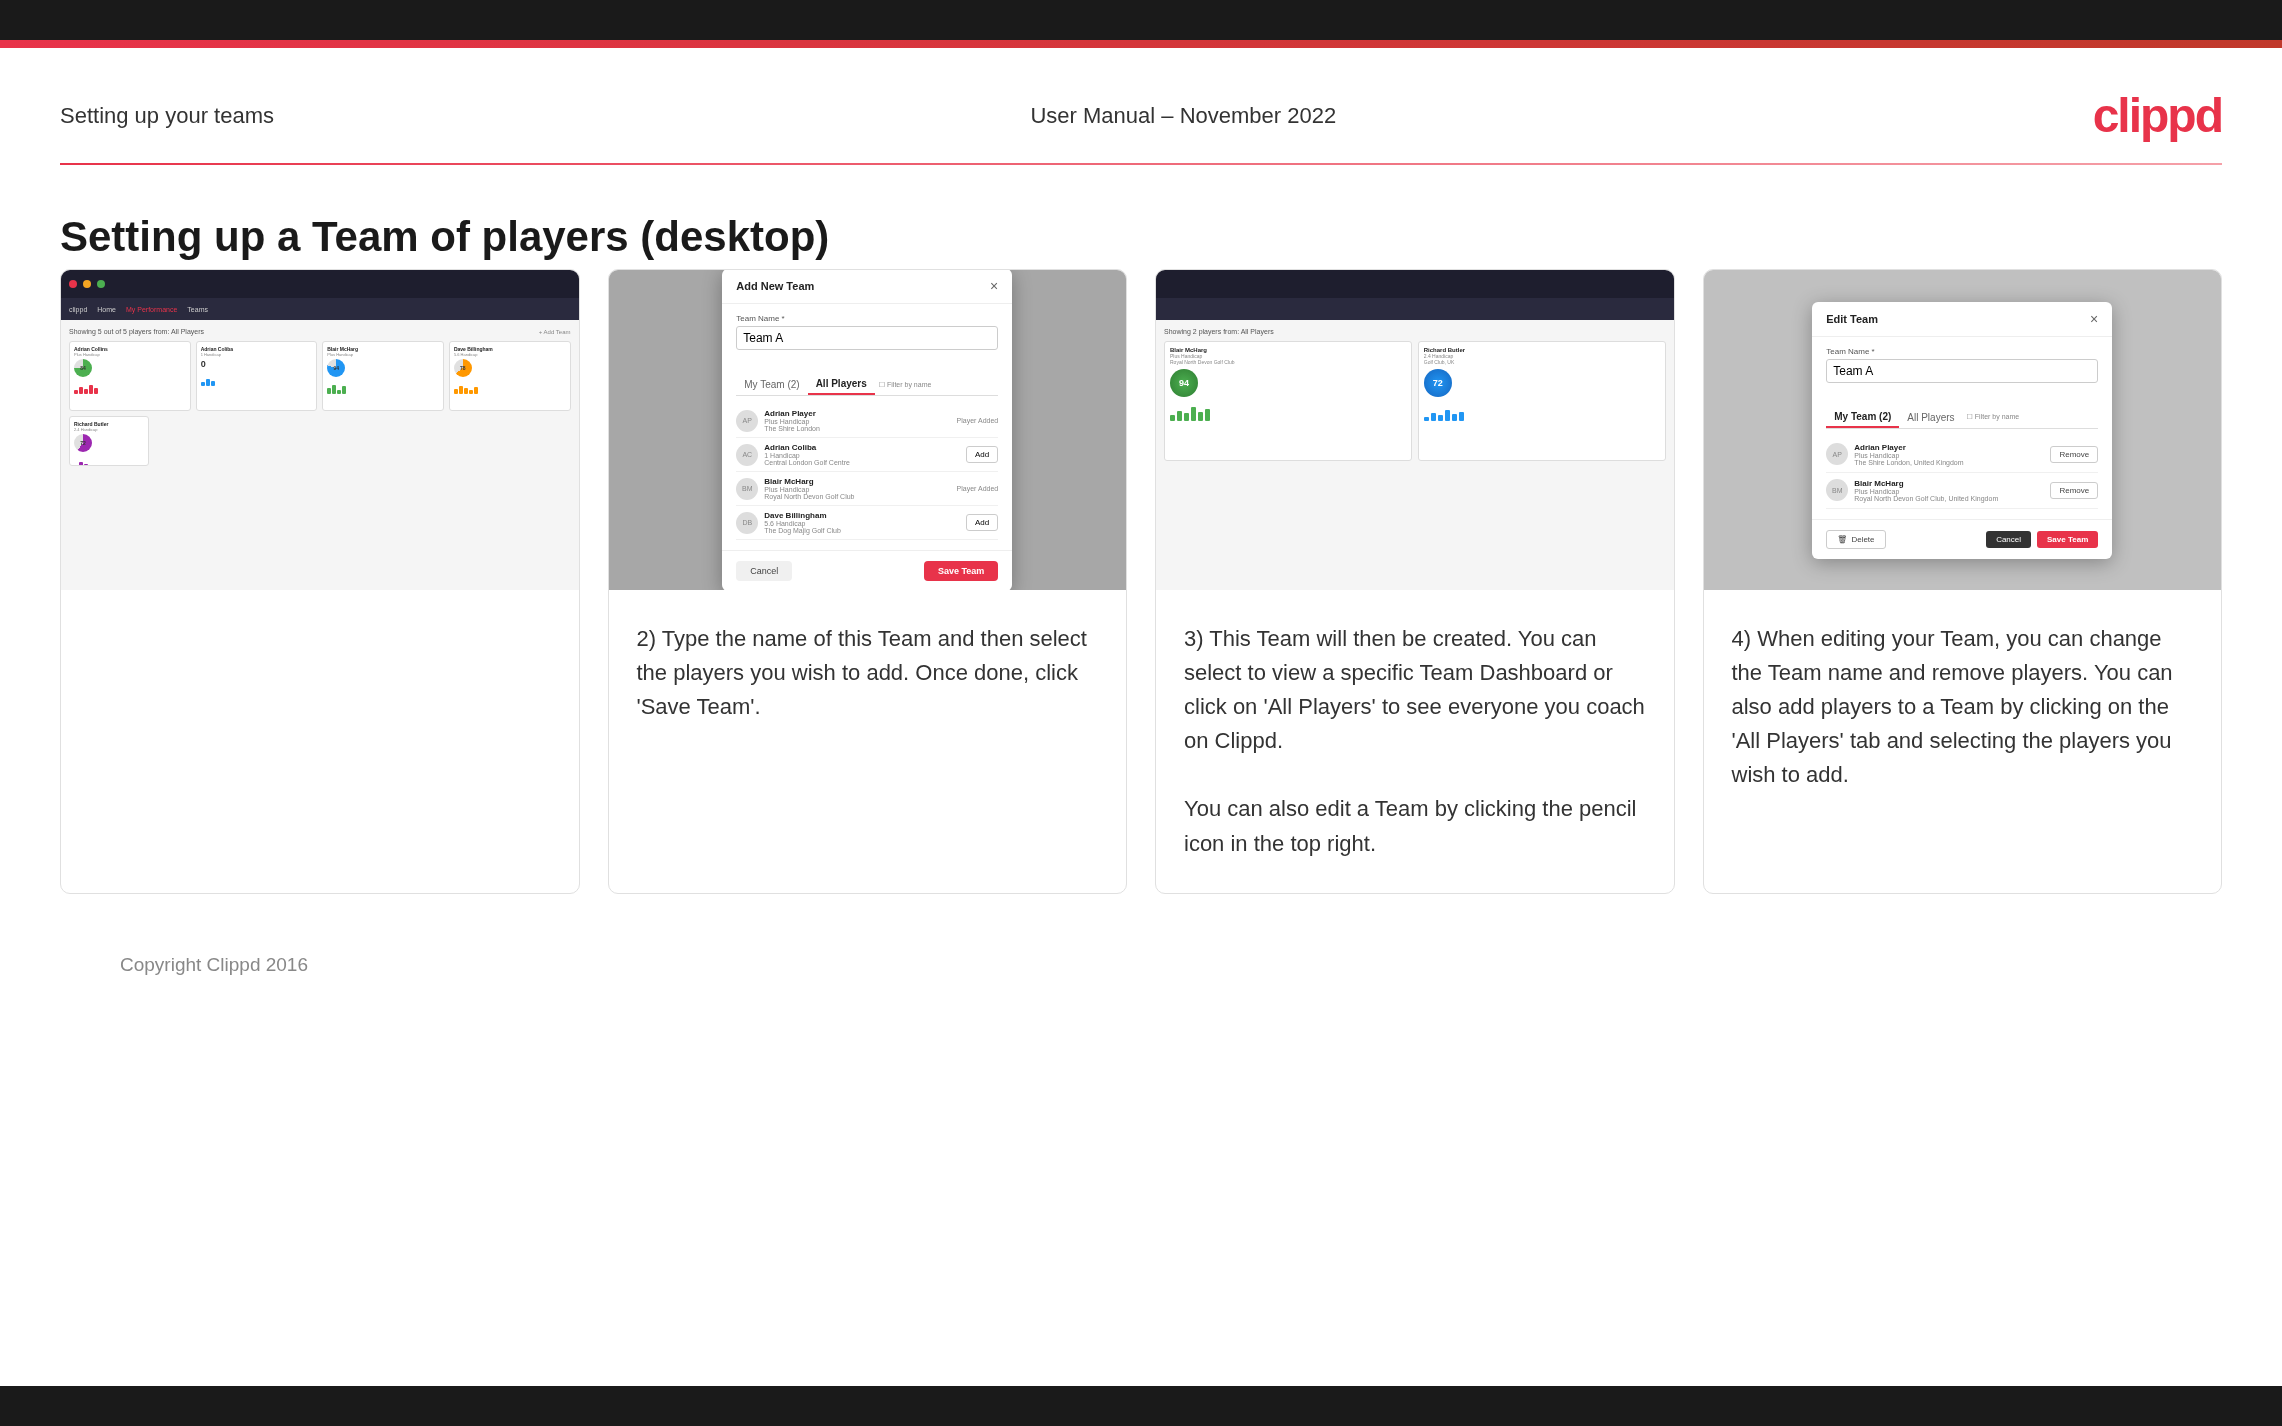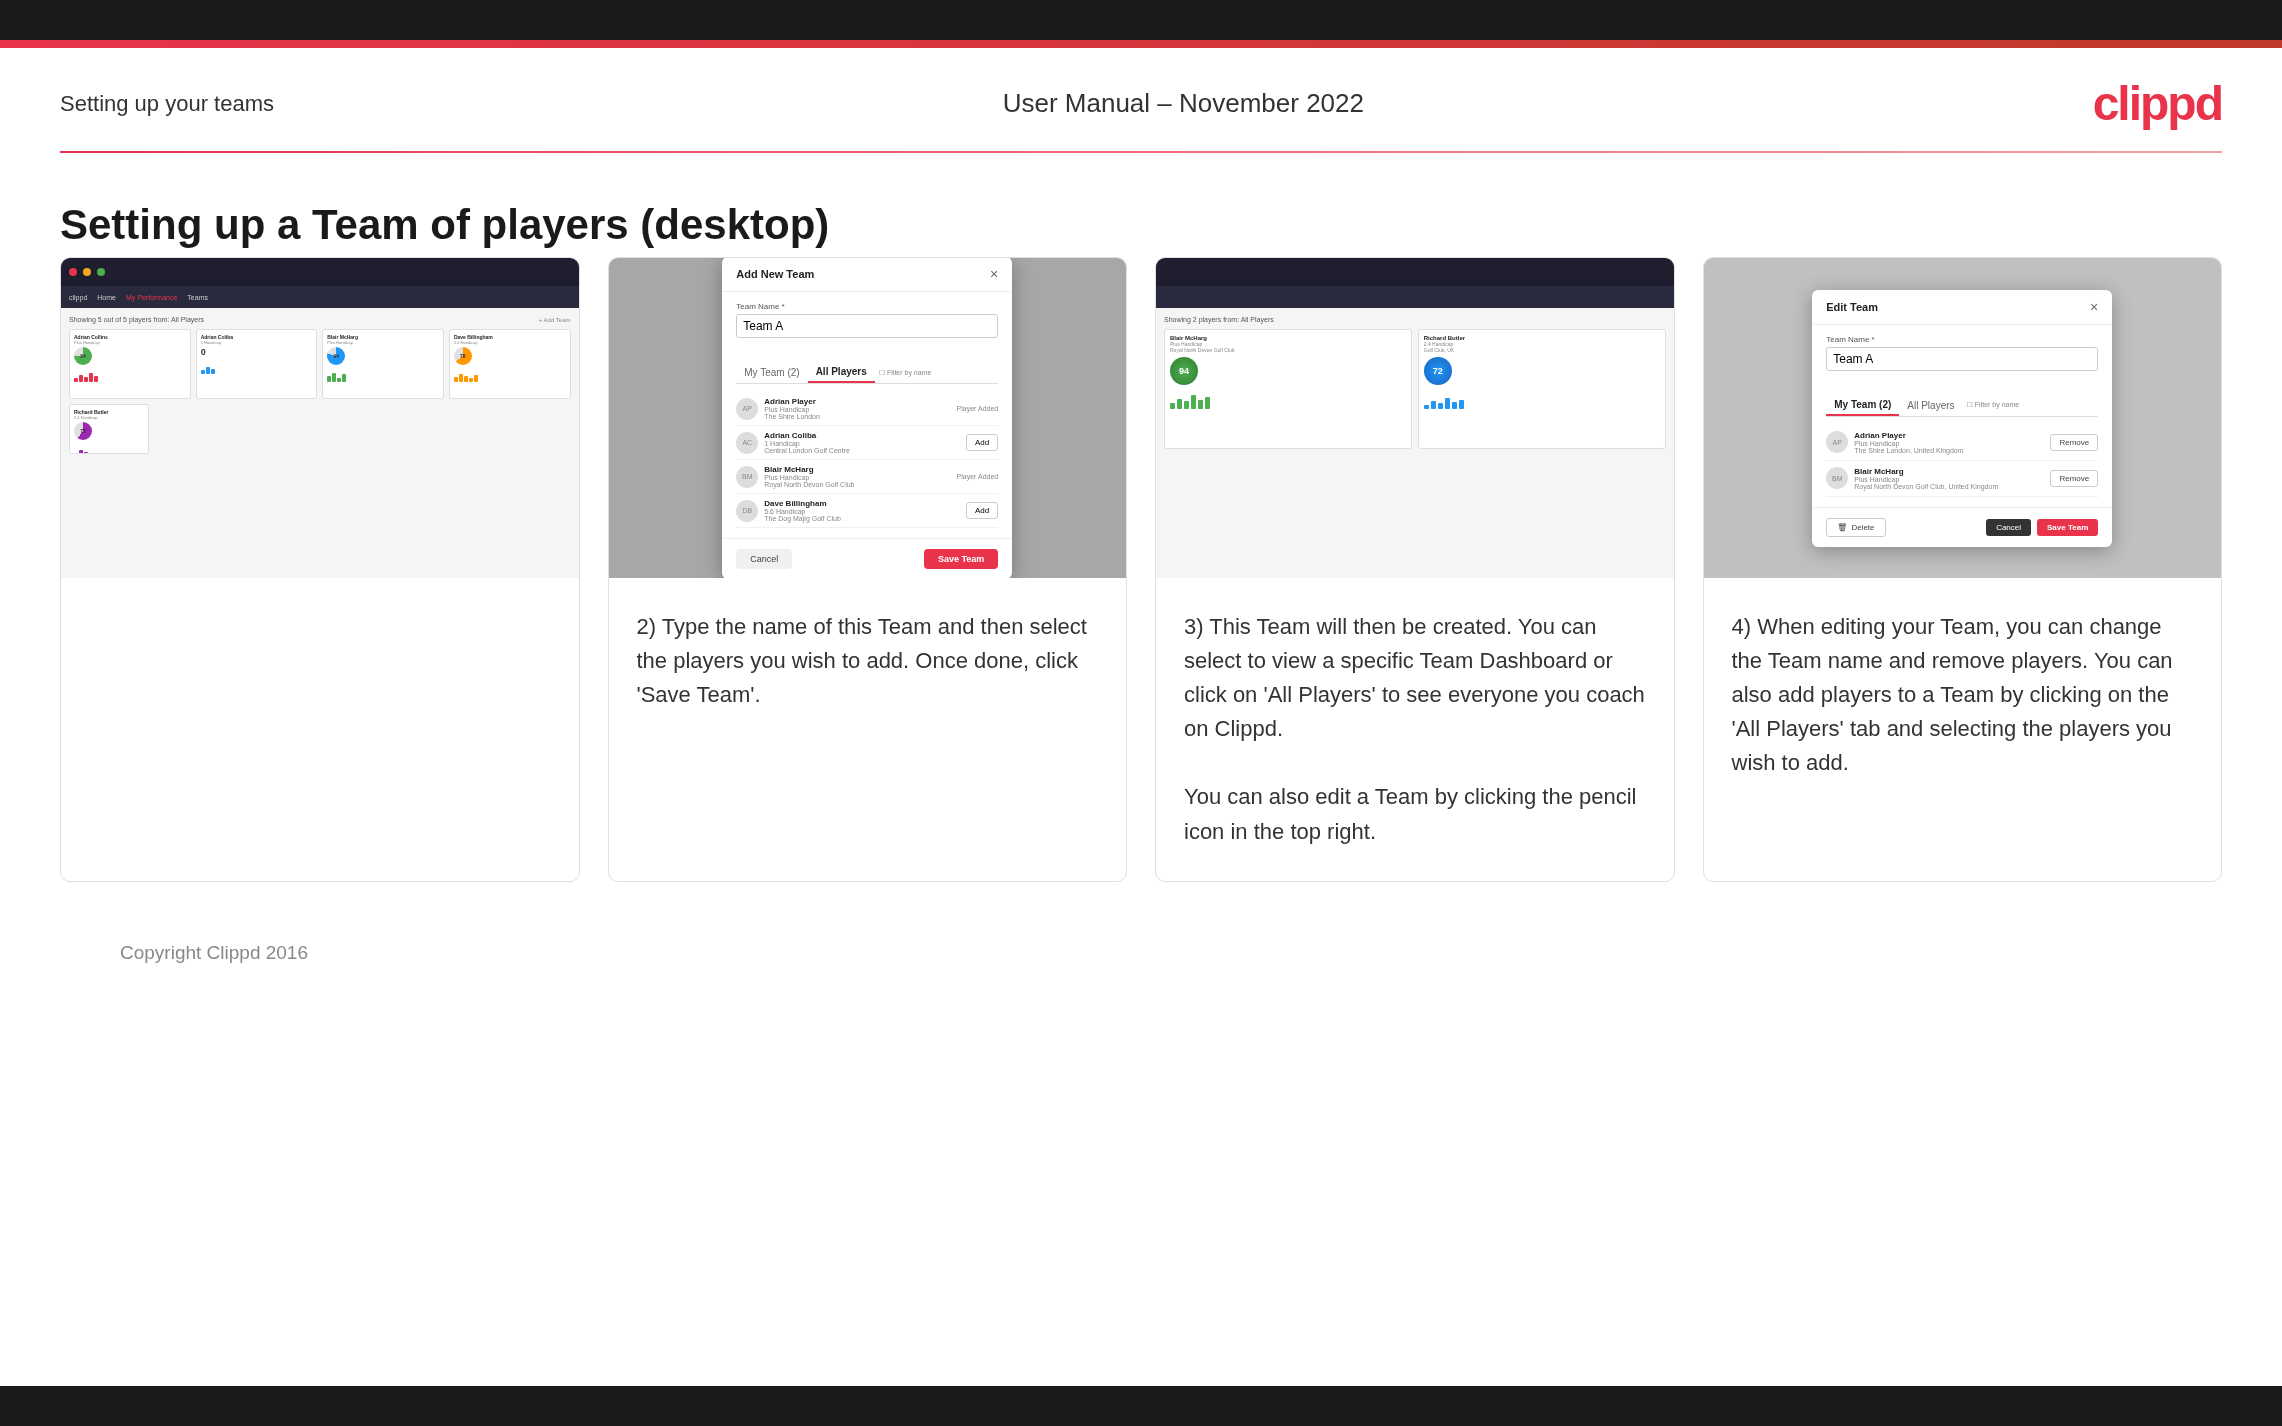--- a/index.html
+++ b/index.html
@@ -23,28 +23,28 @@
       height: 8px;
       background: linear-gradient(to right, #e8334a, #c0392b);
       width: 100%;
     }
 
     
     .header {
       display: flex;
       align-items: center;
       justify-content: space-between;
-      padding: 28px 60px 20px 60px;
+      padding: 40px 60px 20px 60px;
     }
     .header-left {
       font-size: 22px;
       color: #333;
     }
     .header-center {
-      font-size: 26px;
+      font-size: 22px;
       color: #333;
     }
     .header-logo {
       font-size: 48px;
       font-weight: 900;
       color: #e8334a;
       letter-spacing: -2px;
     }
 
     

